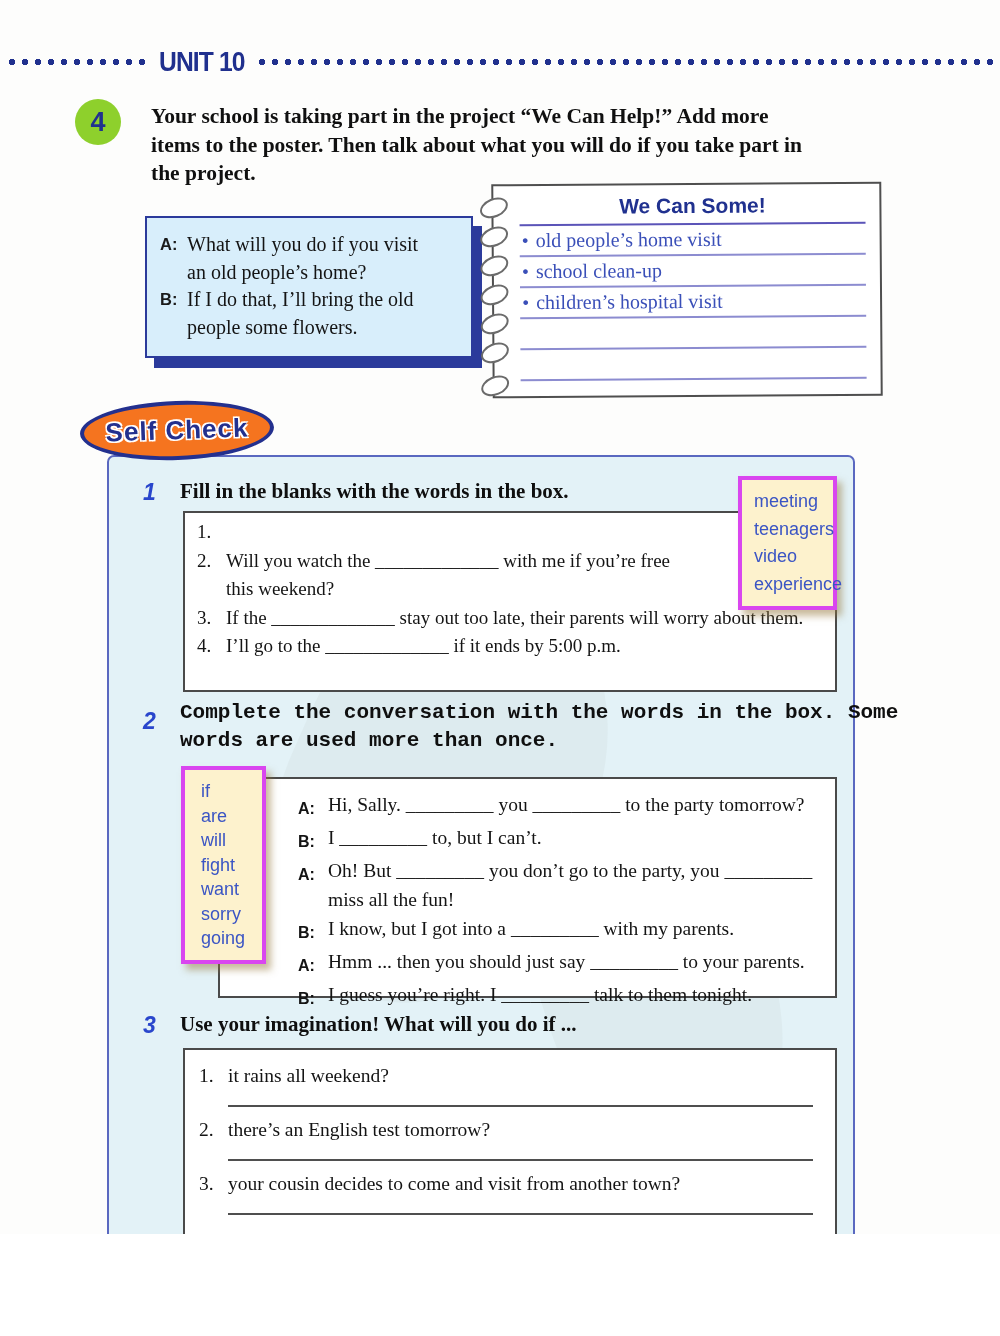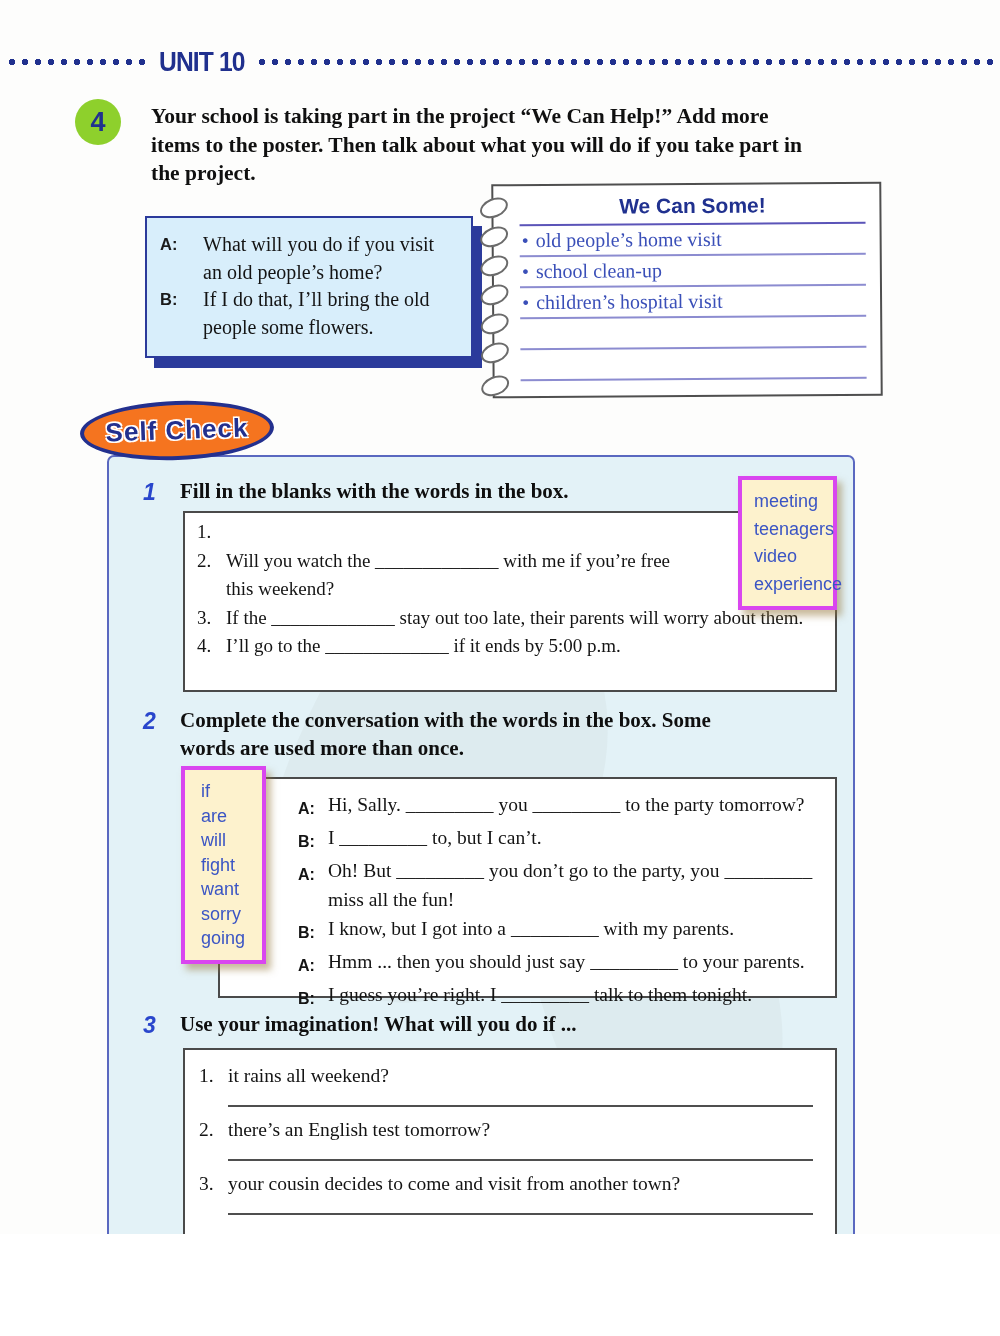--- a/index.html
+++ b/index.html
@@ -12,21 +12,21 @@
   .unit-label{position:absolute;left:159px;top:46px;font-family:"Liberation Sans",sans-serif;font-weight:bold;font-size:28px;color:#20308e;letter-spacing:-1px;transform:scaleX(0.88);transform-origin:left center;}
 
   
   .num-badge{position:absolute;left:75px;top:99px;width:46px;height:46px;border-radius:50%;background:#8ed02c;color:#20318f;font-family:"Liberation Sans",sans-serif;font-weight:bold;font-size:27px;display:flex;align-items:center;justify-content:center;}
   .instruction{position:absolute;left:151px;top:102px;font-weight:bold;font-size:21.5px;line-height:28.5px;color:#101010;}
   .nowrap{white-space:nowrap;}
 
   .dialog{position:absolute;left:145px;top:216px;width:328px;box-sizing:border-box;background:#d8eefb;border:2px solid #2b3a9b;box-shadow:9px 10px 0 #2b3a9b;padding:13px 10px 15px 13px;}
   .dlg-row{display:flex;}
   .spk{flex:none;width:27px;font-family:"Liberation Sans",sans-serif;font-weight:bold;font-size:16.5px;padding-top:4px;color:#1a1a1a;}
-  .dlg-lines{flex:1;font-size:20px;line-height:27.5px;margin-left:16px;}
+  .dlg-lines{flex:1;font-size:20px;line-height:27.5px;}
 
   
   .notepad{position:absolute;left:492px;top:183px;width:390px;height:214px;box-sizing:border-box;background:#ffffff;border:2px solid #4f4f4f;transform:rotate(-0.4deg);}
   .ring{position:absolute;left:-14px;width:25px;height:15px;border:2px solid #6b6b6b;border-radius:50%;background:#fff;transform:rotate(-22deg);}
   .np-content{position:absolute;left:26px;right:14px;top:6px;}
   .np-title-row{height:32px;border-bottom:2.5px solid #5b54b8;text-align:center;}
   .np-title{font-family:"Liberation Sans",sans-serif;font-weight:bold;font-size:21px;color:#20318f;line-height:30px;}
   .np-row{height:29px;border-bottom:2px solid #8c8cd0;font-size:20px;line-height:29px;color:#3a4fb8;}
   .np-bullet{color:#3a4fb8;margin:0 7px 0 2px;}
 
@@ -144,21 +144,21 @@
         <div class="exnum">3.</div>
         <div class="nowrap">If the _____________ stay out too late, their parents will worry about them.</div>
       </div>
       <div class="exitem">
         <div class="exnum">4.</div>
         <div class="nowrap">I’ll go to the _____________ if it ends by 5:00 p.m.</div>
       </div>
     </div>
 
     <div class="secnum" style="left:34px;top:251px;">2</div>
-    <div class="sechead" style="left:71px;top:250px;">
+    <div class="sechead" style="left:71px;top:242px;font-family:Liberation Mono, monospace;">
       <div class="nowrap">Complete the conversation with the words in the box. Some</div>
       <div class="nowrap">words are used more than once.</div>
     </div>
 
     <div class="wordbox wordbox2">
       <div class="nowrap">if</div>
       <div class="nowrap">are</div>
       <div class="nowrap">will</div>
       <div class="nowrap">fight</div>
       <div class="nowrap">want</div>

